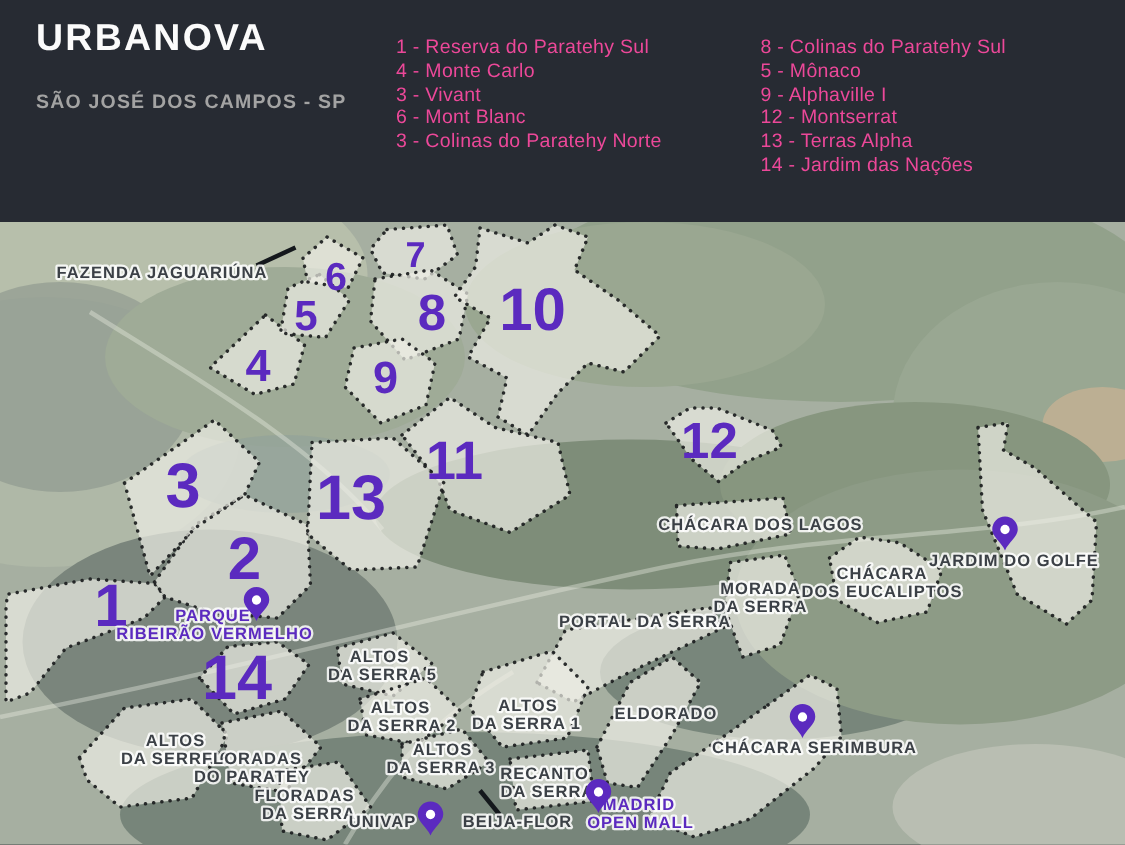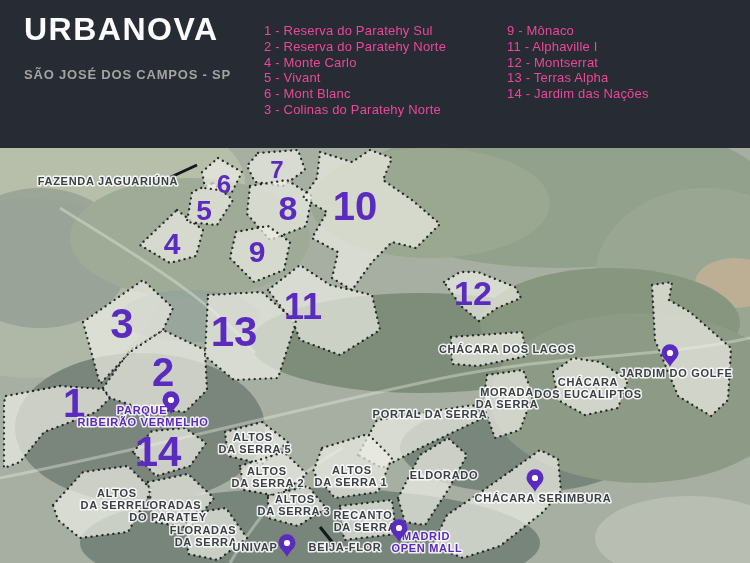--- a/index.html
+++ b/index.html
@@ -8,21 +8,21 @@
     font-family:"Liberation Sans",sans-serif;position:relative;
   }
   .stage{position:absolute;inset:0;width:750px;height:563px;}
   
   .header{
     position:absolute;top:0;left:0;width:750px;height:148px;
     background:#272b33;color:#f4f5f6;z-index:2;
   }
   .title-block{position:absolute;left:24px;top:12px;}
   .app-title{
-    font-size:32px;font-weight:800;letter-spacing:1.5px;color:#fbfbfb;line-height:1.1;
+    font-size:25px;font-weight:800;letter-spacing:1.5px;color:#fbfbfb;line-height:1.1;
   }
   .app-subtitle{
     margin-top:20px;font-size:13px;font-weight:700;letter-spacing:.8px;color:#a3a3a3;
   }
   .legend-col{
     position:absolute;top:23px;font-size:13px;font-weight:500;letter-spacing:.2px;
     color:#ec4899;line-height:15.8px;white-space:nowrap;
   }
   .legend-col-1{left:264px;}
   .legend-col-2{left:507px;}
@@ -52,29 +52,29 @@
 
 <div class="stage">
 
   <div class="header">
     <div class="title-block">
       <div class="app-title">URBANOVA</div>
       <div class="app-subtitle">SÃO JOSÉ DOS CAMPOS - SP</div>
     </div>
     <div class="legend-col legend-col-1">
         <div>1 - Reserva do Paratehy Sul</div>
-        <div>2 - Reserva do Paratehy Norte</div>
         <div>4 - Monte Carlo</div>
-        <div>5 - Vivant</div>
+        <div>3 - Vivant</div>
         <div>6 - Mont Blanc</div>
         <div>3 - Colinas do Paratehy Norte</div>
       </div>
     <div class="legend-col legend-col-2">
-        <div>9 - Mônaco</div>
-        <div>11 - Alphaville I</div>
+        <div>8 - Colinas do Paratehy Sul</div>
+        <div>5 - Mônaco</div>
+        <div>9 - Alphaville I</div>
         <div>12 - Montserrat</div>
         <div>13 - Terras Alpha</div>
         <div>14 - Jardim das Nações</div>
       </div>
   </div>
 
   <div class="map-wrap">
     <svg id="map-svg" width="750" height="415" viewBox="0 0 750 415">
 
       <g id="g-terrain">

